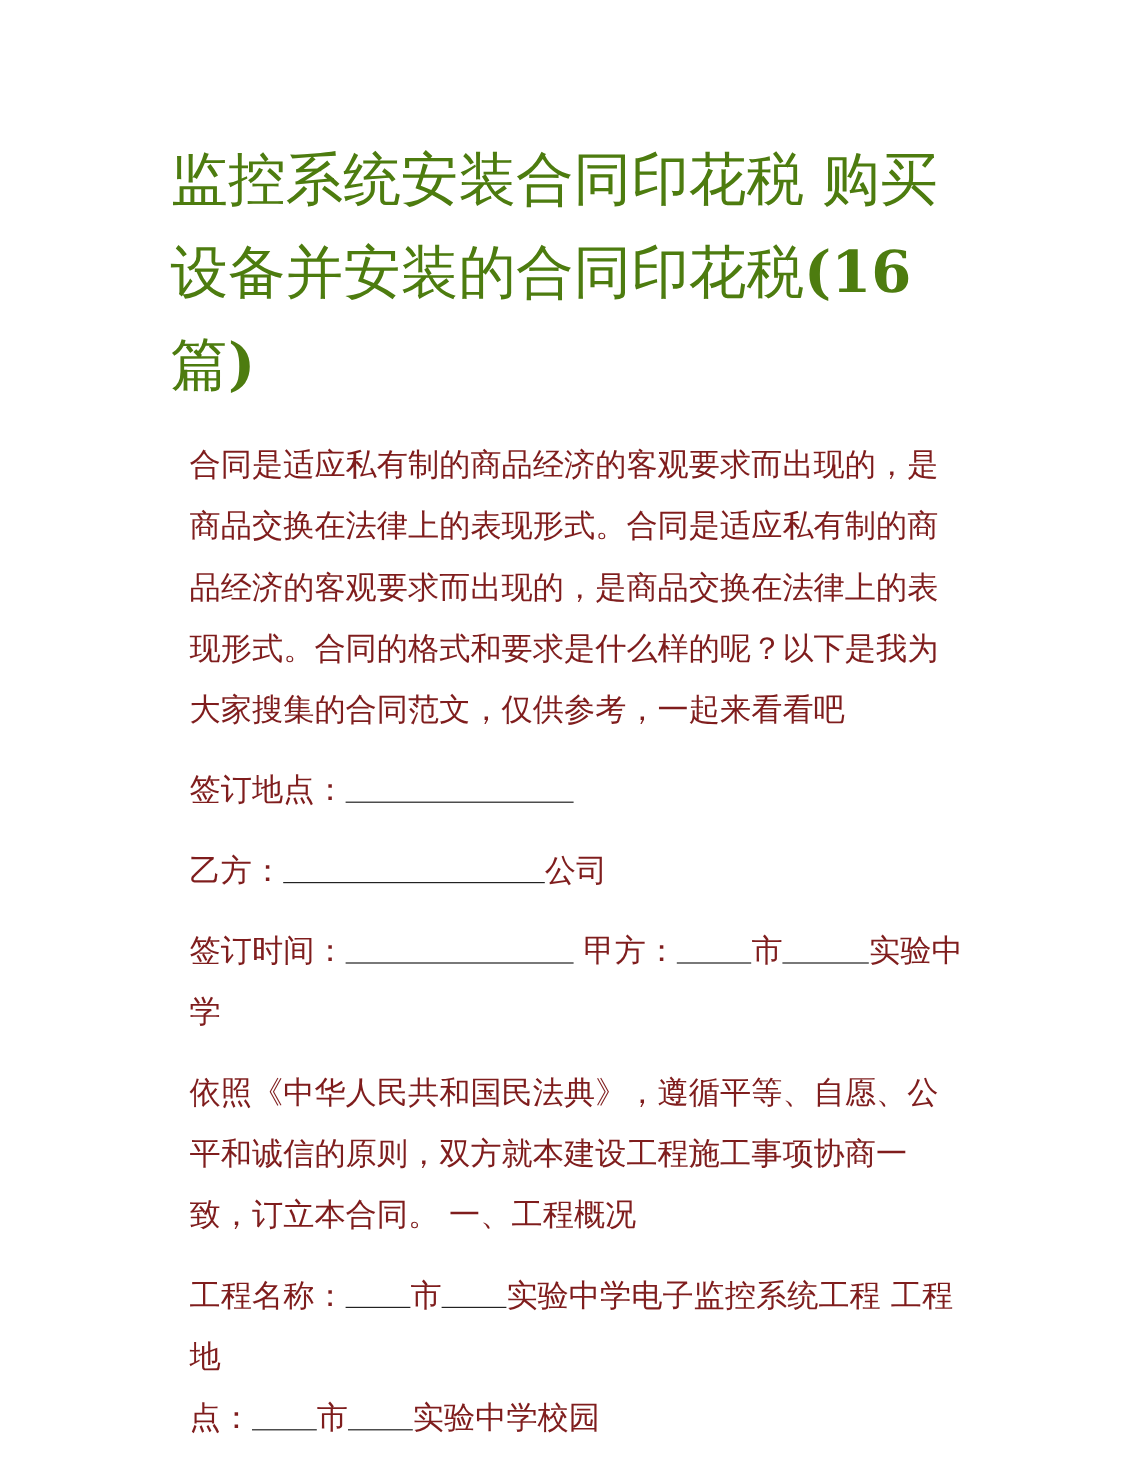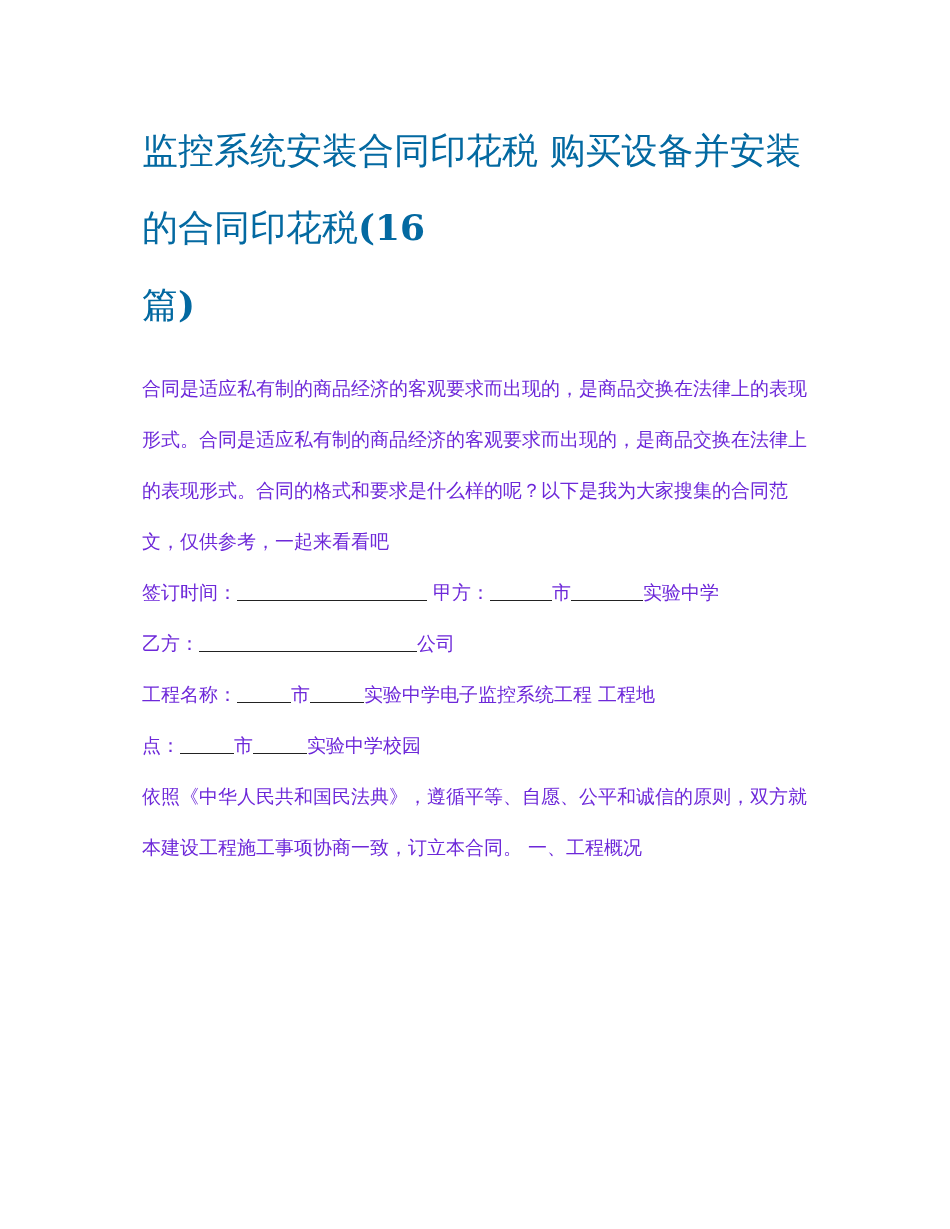--- a/index.html
+++ b/index.html
@@ -16,59 +16,60 @@
       font-family: "DejaVu Serif", "Liberation Serif", serif;
     }
     .page {
       position: absolute;
       left: 142px;
       top: 112px;
       width: 680px;
     }
     .title {
       margin: 0;
-      font-size: 36px;
+      font-size: 48px;
       font-weight: normal;
       line-height: 77px;
       letter-spacing: 0px;
-      color: #0369a1;
+      color: #4d7c0f;
     }
     .title .bold-part {
       font-weight: bold;
     }
     .body {
       margin-top: 20px;
     }
     .para {
-      font-size: 19px;
+      font-size: 26px;
       line-height: 51px;
-      margin: 0;
-      color: #6d28d9;
+      margin: 16px;
+      color: #7f1d1d;
       word-break: break-all;
     }
     .blank {
       display: inline-block;
       border-bottom: 1.5px solid #222;
       height: 1em;
       vertical-align: -2px;
     }
   </style>
 </head>
 <body>
 
 <div class="page">
   <h1 class="title"><span>监控系统安装合同印花税 购买设备并安装的合同印花税</span><span class="bold-part">(16</span><br><span>篇</span><span class="bold-part">)</span></h1>
 
   <div class="body">
     <p class="para">合同是适应私有制的商品经济的客观要求而出现的，是商品交换在法律上的表现形式。合同是适应私有制的商品经济的客观要求而出现的，是商品交换在法律上的表现形式。合同的格式和要求是什么样的呢？以下是我为大家搜集的合同范文，仅供参考，一起来看看吧</p>
 
 
+    <p class="para"><span>签订地点：</span><span class="blank" style="width:190px"></span></p>
+
+    <p class="para"><span>乙方：</span><span class="blank" style="width:218px"></span><span>公司</span></p>
 
     <p class="para"><span>签订时间：</span><span class="blank" style="width:190px"></span><span> 甲方：</span><span class="blank" style="width:62px"></span><span>市</span><span class="blank" style="width:72px"></span><span>实验中学</span></p>
 
-    <p class="para"><span>乙方：</span><span class="blank" style="width:218px"></span><span>公司</span></p>
+    <p class="para">依照《中华人民共和国民法典》，遵循平等、自愿、公平和诚信的原则，双方就本建设工程施工事项协商一致，订立本合同。 一、工程概况</p>
 
     <p class="para"><span>工程名称：</span><span class="blank" style="width:54px"></span><span>市</span><span class="blank" style="width:54px"></span><span>实验中学电子监控系统工程 工程地</span><br><span>点：</span><span class="blank" style="width:54px"></span><span>市</span><span class="blank" style="width:54px"></span><span>实验中学校园</span></p>
-
-    <p class="para">依照《中华人民共和国民法典》，遵循平等、自愿、公平和诚信的原则，双方就本建设工程施工事项协商一致，订立本合同。 一、工程概况</p>
 
   </div>
 </div>
 
 </body></html>

